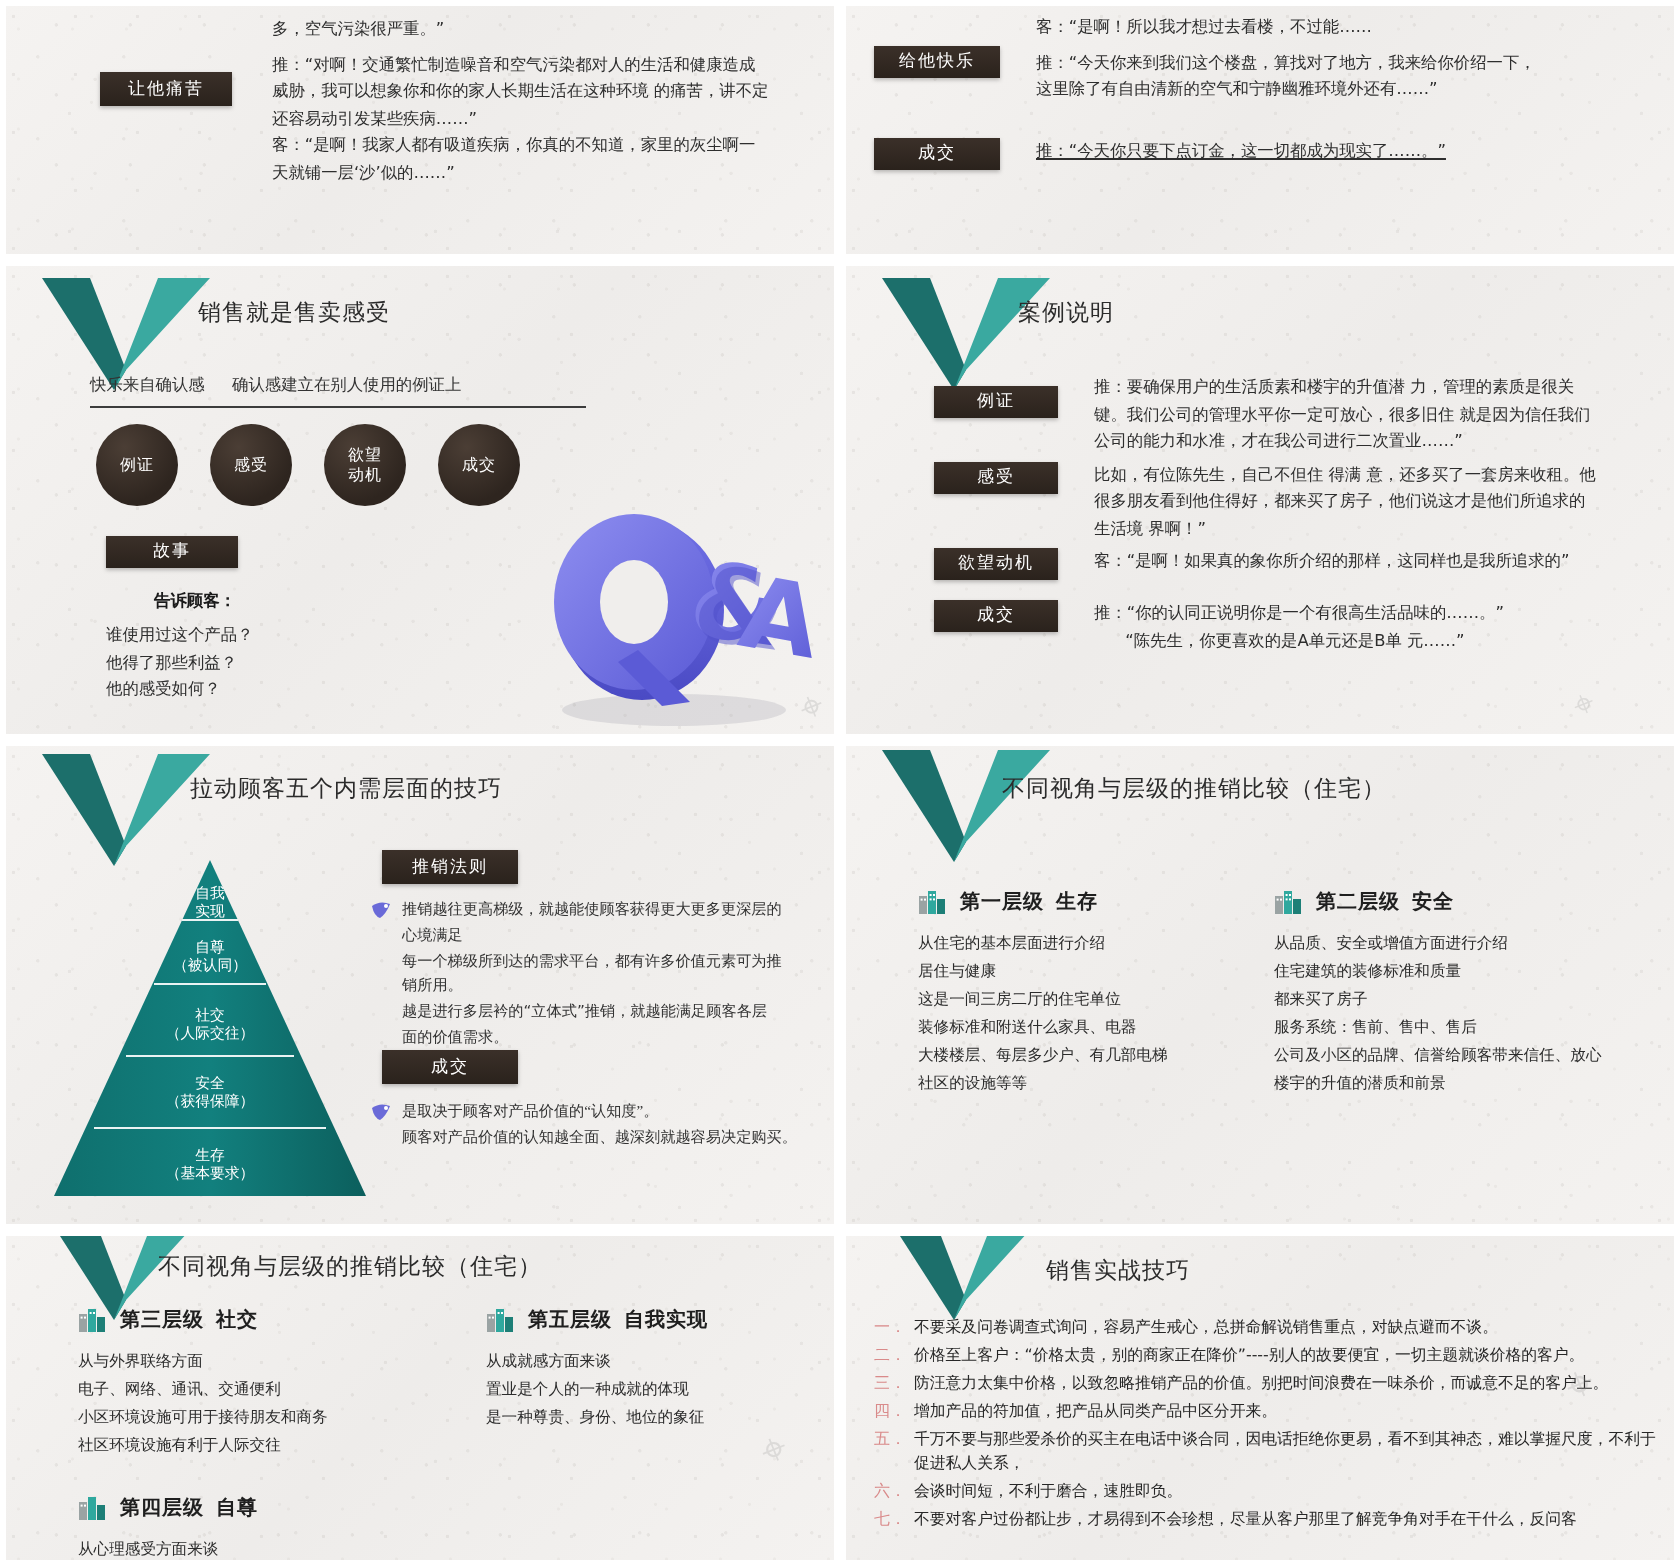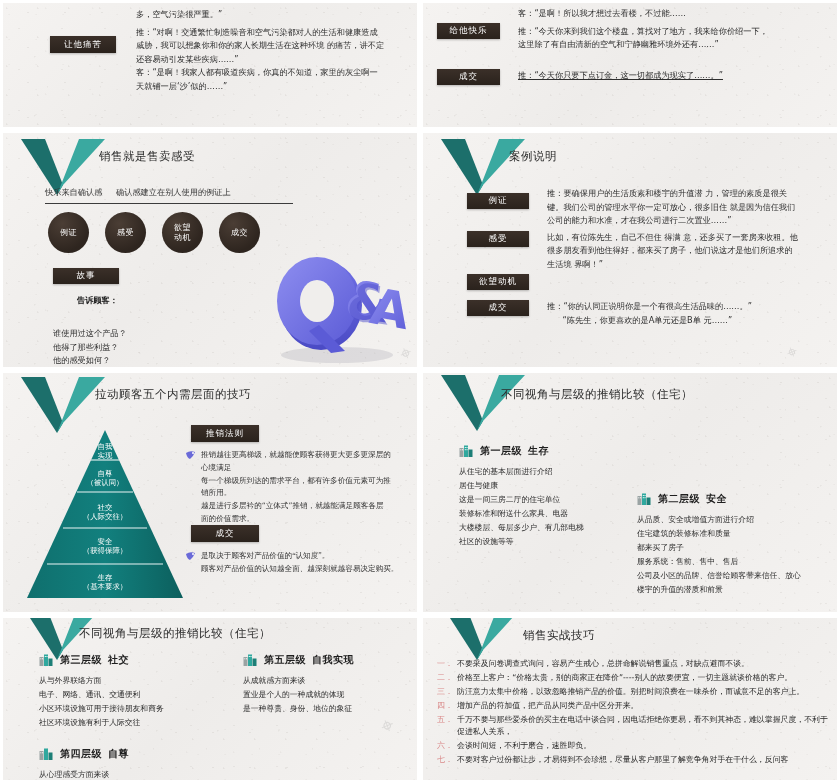--- a/index.html
+++ b/index.html
@@ -171,21 +171,21 @@
       <div class="circ">
           <span style="white-space:pre-line">欲望
 动机</span>
         </div>
       <div class="circ">成交</div>
     </div>
 
     <div class="chip storychip">故事</div>
     <div class="story">
       <b>告诉顾客：</b>
-      <div class="body-txt" style="margin-top:20px;">谁使用过这个产品？</div>
+      <div class="body-txt" style="margin-top:4px;">谁使用过这个产品？</div>
       <div class="body-txt">他得了那些利益？</div>
       <div class="body-txt">他的感受如何？</div>
     </div>
 
     <div class="qa">
       <svg width="140" height="128" viewBox="0 0 140 128">
         <defs>
           <linearGradient id="qg" x1="0" y1="0" x2="1" y2="1">
             <stop offset="0%" stop-color="#8e8ef0"></stop>
             <stop offset="100%" stop-color="#5b5bd6"></stop>
@@ -238,20 +238,23 @@
         <div class="chip" style="width:62px;height:16px;margin-top:0px;flex:0 0 62px;">感受</div>
         <div class="body-txt" style="margin-left:18px;width:288px;">
           <div>比如，有位陈先生，自己不但住 得满 意，还多买了一套房来收租。他</div>
           <div>很多朋友看到他住得好，都来买了房子，他们说这才是他们所追求的</div>
           <div>生活境 界啊！”</div>
         </div>
       </div>
 
       <div style="display:flex; align-items:flex-start; margin-bottom:10px;">
         <div class="chip" style="width:62px;height:16px;flex:0 0 62px;">欲望动机</div>
+        <div class="body-txt" style="margin-left:18px;width:288px;">
+          <div>客：“是啊！如果真的象你所介绍的那样，这同样也是我所追求的”</div>
+        </div>
       </div>
 
       <div style="display:flex; align-items:flex-start;">
         <div class="chip" style="width:62px;height:16px;flex:0 0 62px;">成交</div>
         <div class="body-txt" style="margin-left:18px;width:288px;">
           <div>推：“你的认同正说明你是一个有很高生活品味的……。”</div>
           <div style="white-space:pre">      “陈先生，你更喜欢的是A单元还是B单 元……”</div>
         </div>
       </div>
     </div>
@@ -363,21 +366,21 @@
       <ul>
         <li>从住宅的基本层面进行介绍</li>
         <li>居住与健康</li>
         <li>这是一间三房二厅的住宅单位</li>
         <li>装修标准和附送什么家具、电器</li>
         <li>大楼楼层、每层多少户、有几部电梯</li>
         <li>社区的设施等等</li>
       </ul>
     </div>
 
-    <div class="lvlcol" style="left:214px; top:70px;margin-top:48px;">
+    <div class="lvlcol" style="left:214px; top:70px;">
       <div class="lvlhdr">
         <span class="bico">
           <svg width="15" height="15" viewBox="0 0 15 15">
             <rect x="0.5" y="5" width="4" height="9" fill="#9aa3a3"></rect>
             <rect x="5" y="2.5" width="4" height="11.5" fill="#2fa89e"></rect>
             <rect x="9.5" y="6.5" width="4" height="7.5" fill="#1d7f77"></rect>
             <rect x="1.3" y="6.3" width="1" height="1" fill="#fff"></rect>
               <rect x="3" y="6.3" width="1" height="1" fill="#fff"></rect>
             <rect x="5.8" y="4" width="1" height="1" fill="#fff"></rect>
               <rect x="7.5" y="4" width="1" height="1" fill="#fff"></rect>

